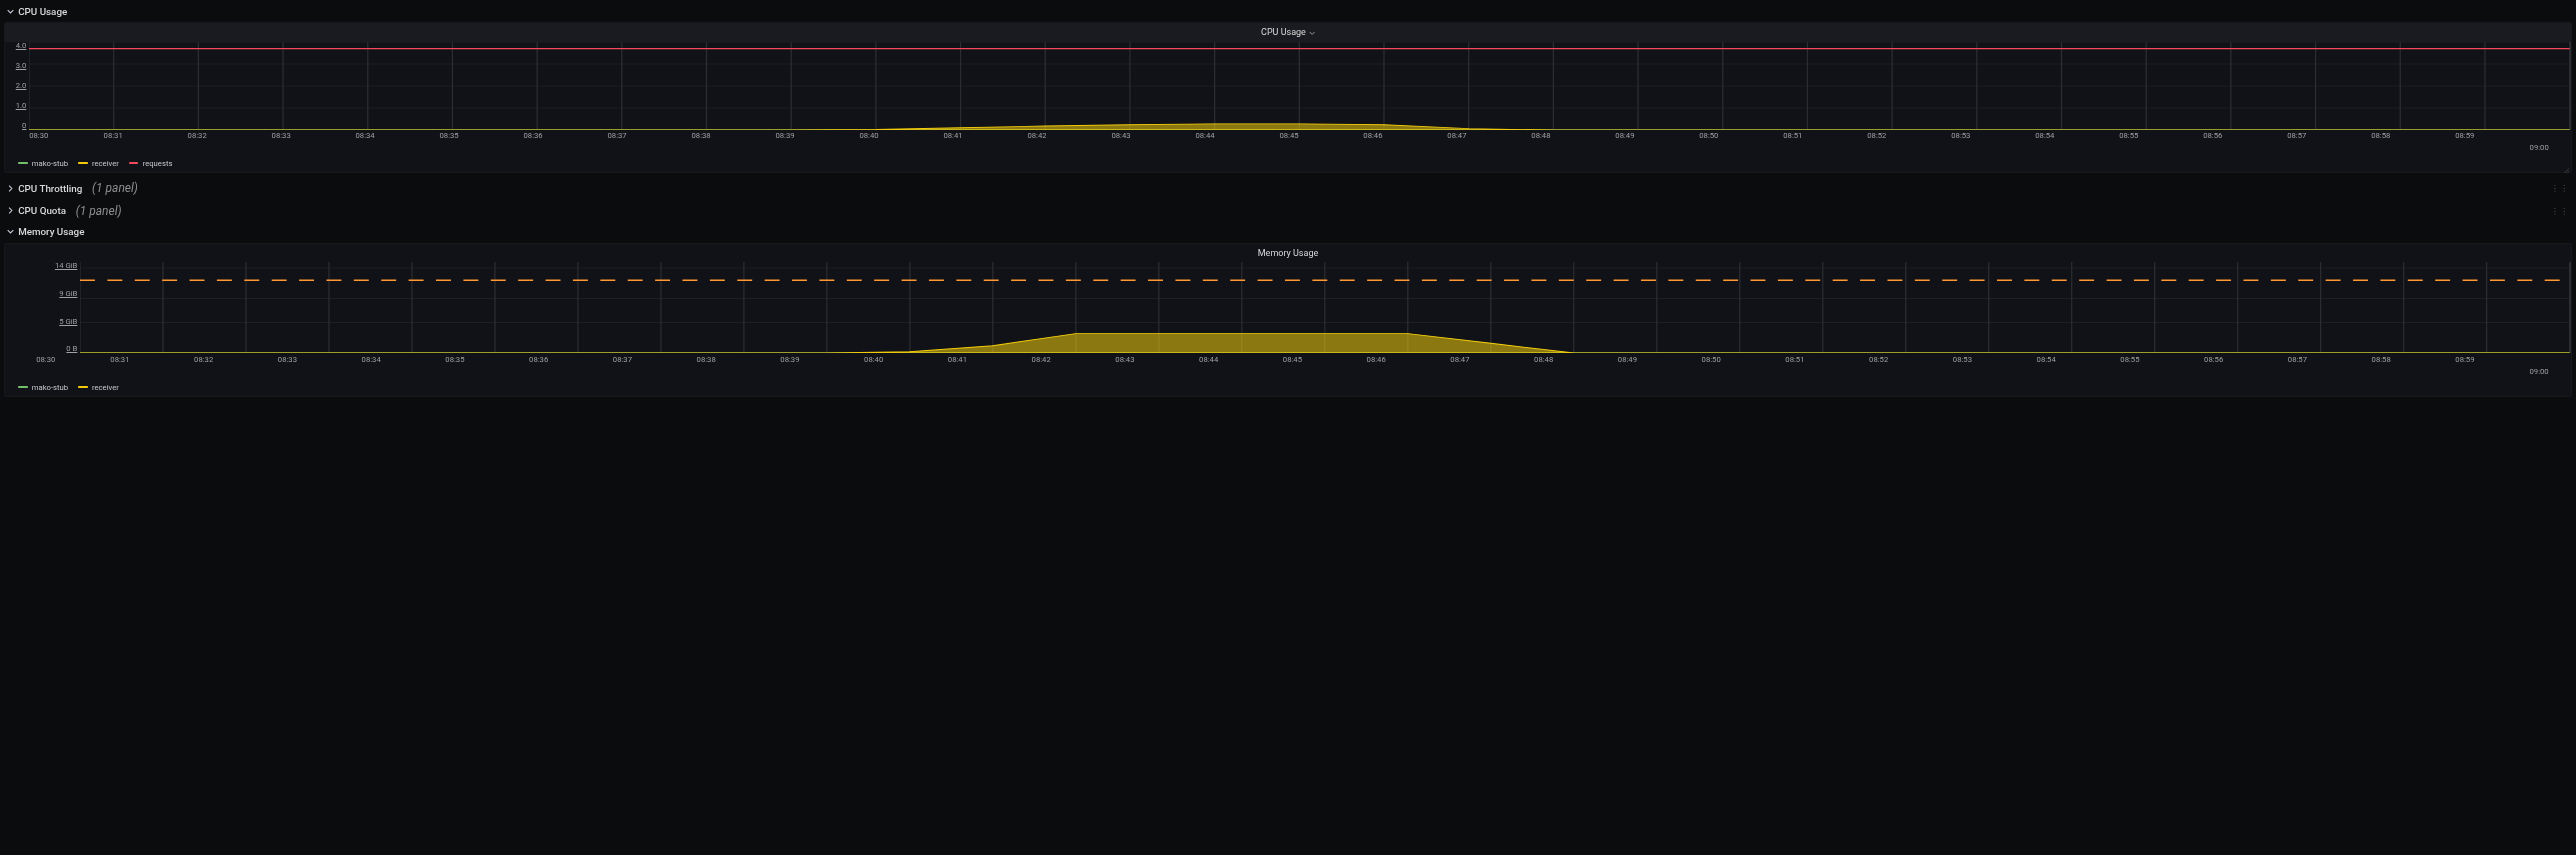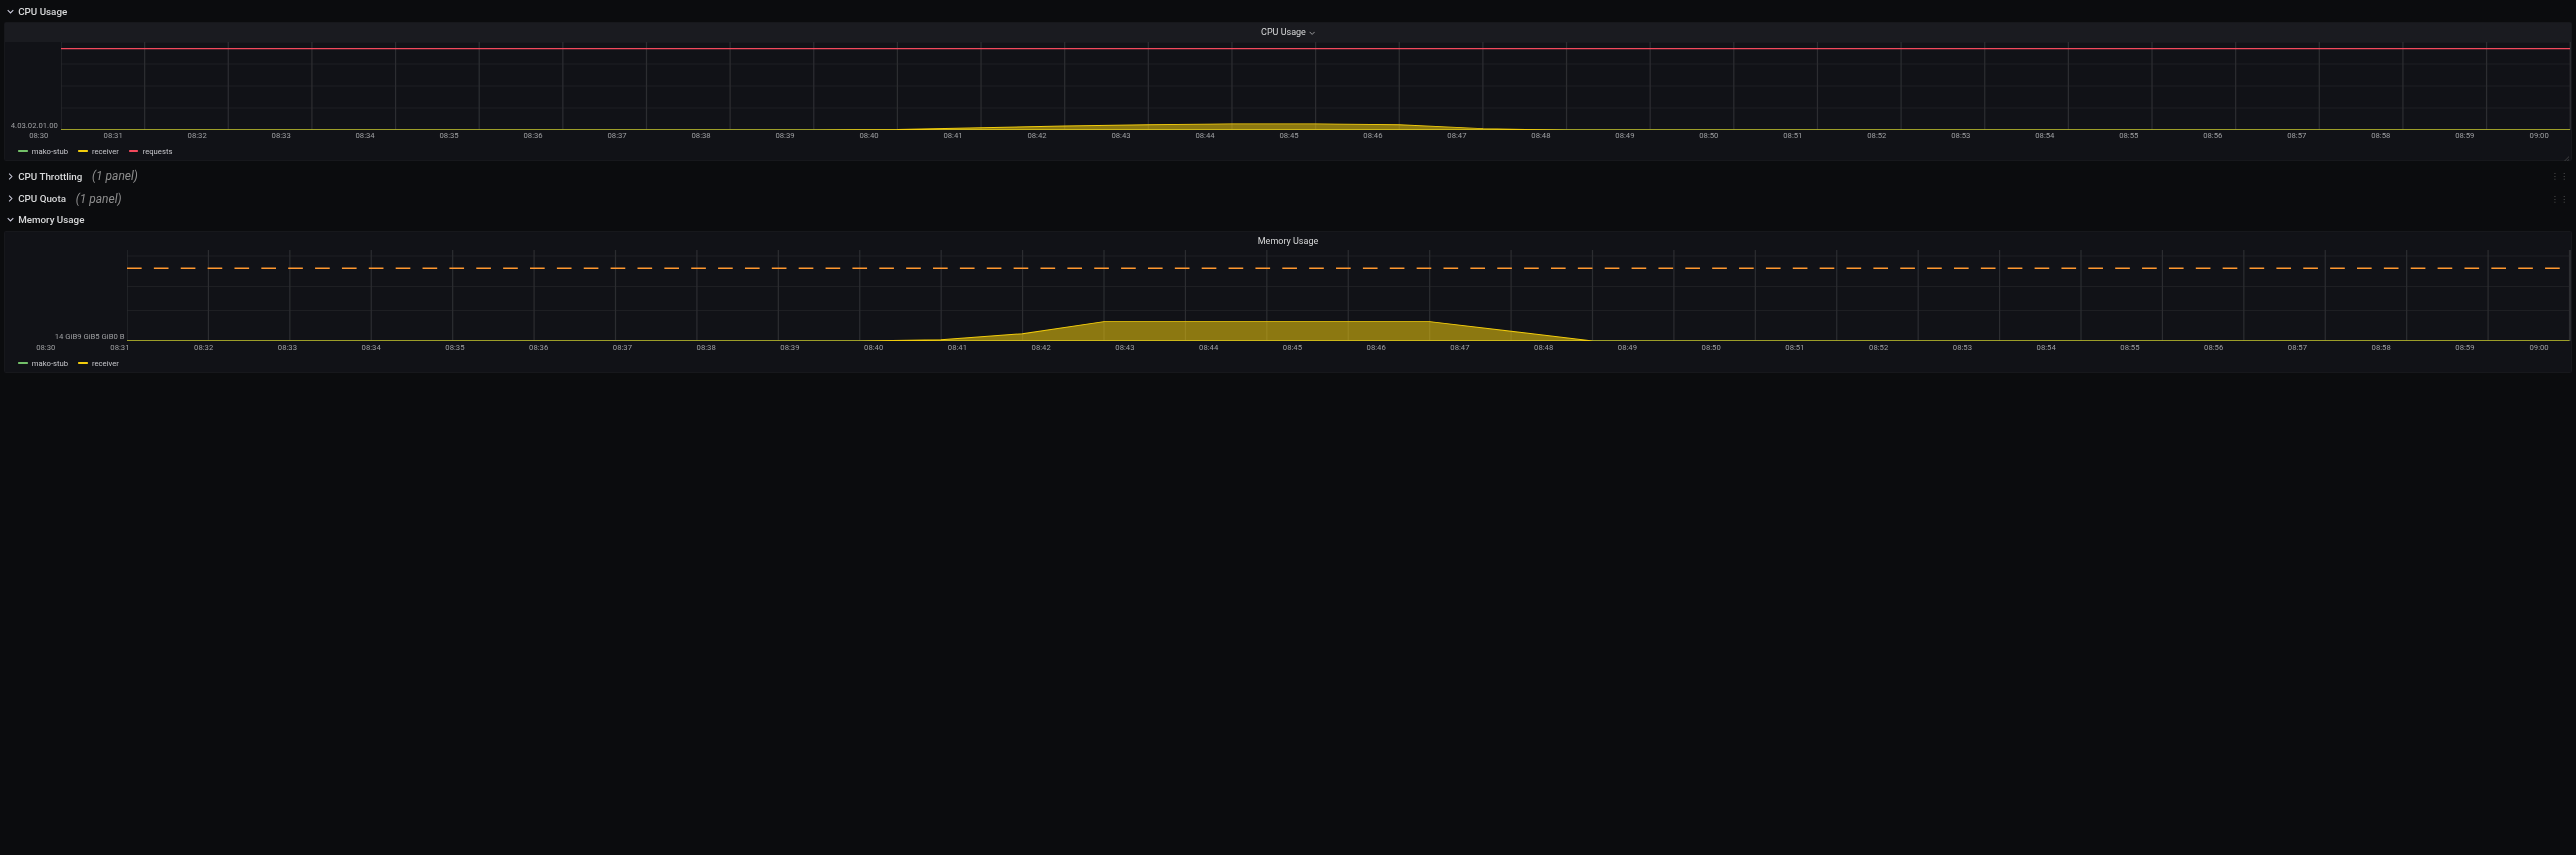--- a/index.html
+++ b/index.html
@@ -69,48 +69,49 @@
   .chart-wrap {
     display: flex;
     flex-direction: column;
   }
   .plot-row {
     display: flex;
     align-items: stretch;
   }
   .yaxis {
     display: flex;
-    flex-direction: row;
+    flex-direction: column;
     justify-content: space-between;
     align-items: flex-end;
     padding: 0 2.8px 0 5.6px;
     color: #9fa0a3;
     font-size: 7.7px;
     min-width: 24px;
+    text-decoration: underline;
   }
   .yaxis span { line-height: 1; }
 
   .plot {
     flex: 1;
     position: relative;
     border-right: 0.7px solid #2c2d31;
   }
   .plot svg { display: block; width: 100%; height: 100%; }
 
   .xaxis {
     display: flex;
     padding: 1.4px 0 4.2px 0;
     color: #9fa0a3;
     font-size: 7.7px;
   }
   .xaxis .spacer { min-width: 24px; }
   .xaxis .ticks { flex: 1; display: flex; justify-content: space-between; padding-right: 2.8px; }
   .xaxis .ticks span { transform: translateX(-50%); }
   .xaxis .ticks span:first-child { transform: none; }
-  .xaxis .ticks span:last-child { transform: translateX(-100%); }
+  .xaxis .ticks span:last-child { transform: translateX(-100%); margin-top: 12px; }
 
   .legend {
     display: flex;
     gap: 9.8px;
     padding: 2.8px 5.6px 4.2px 12.6px;
     color: #c7c7cc;
     font-size: 7.7px;
     align-items: center;
     text-align: right;
   }

